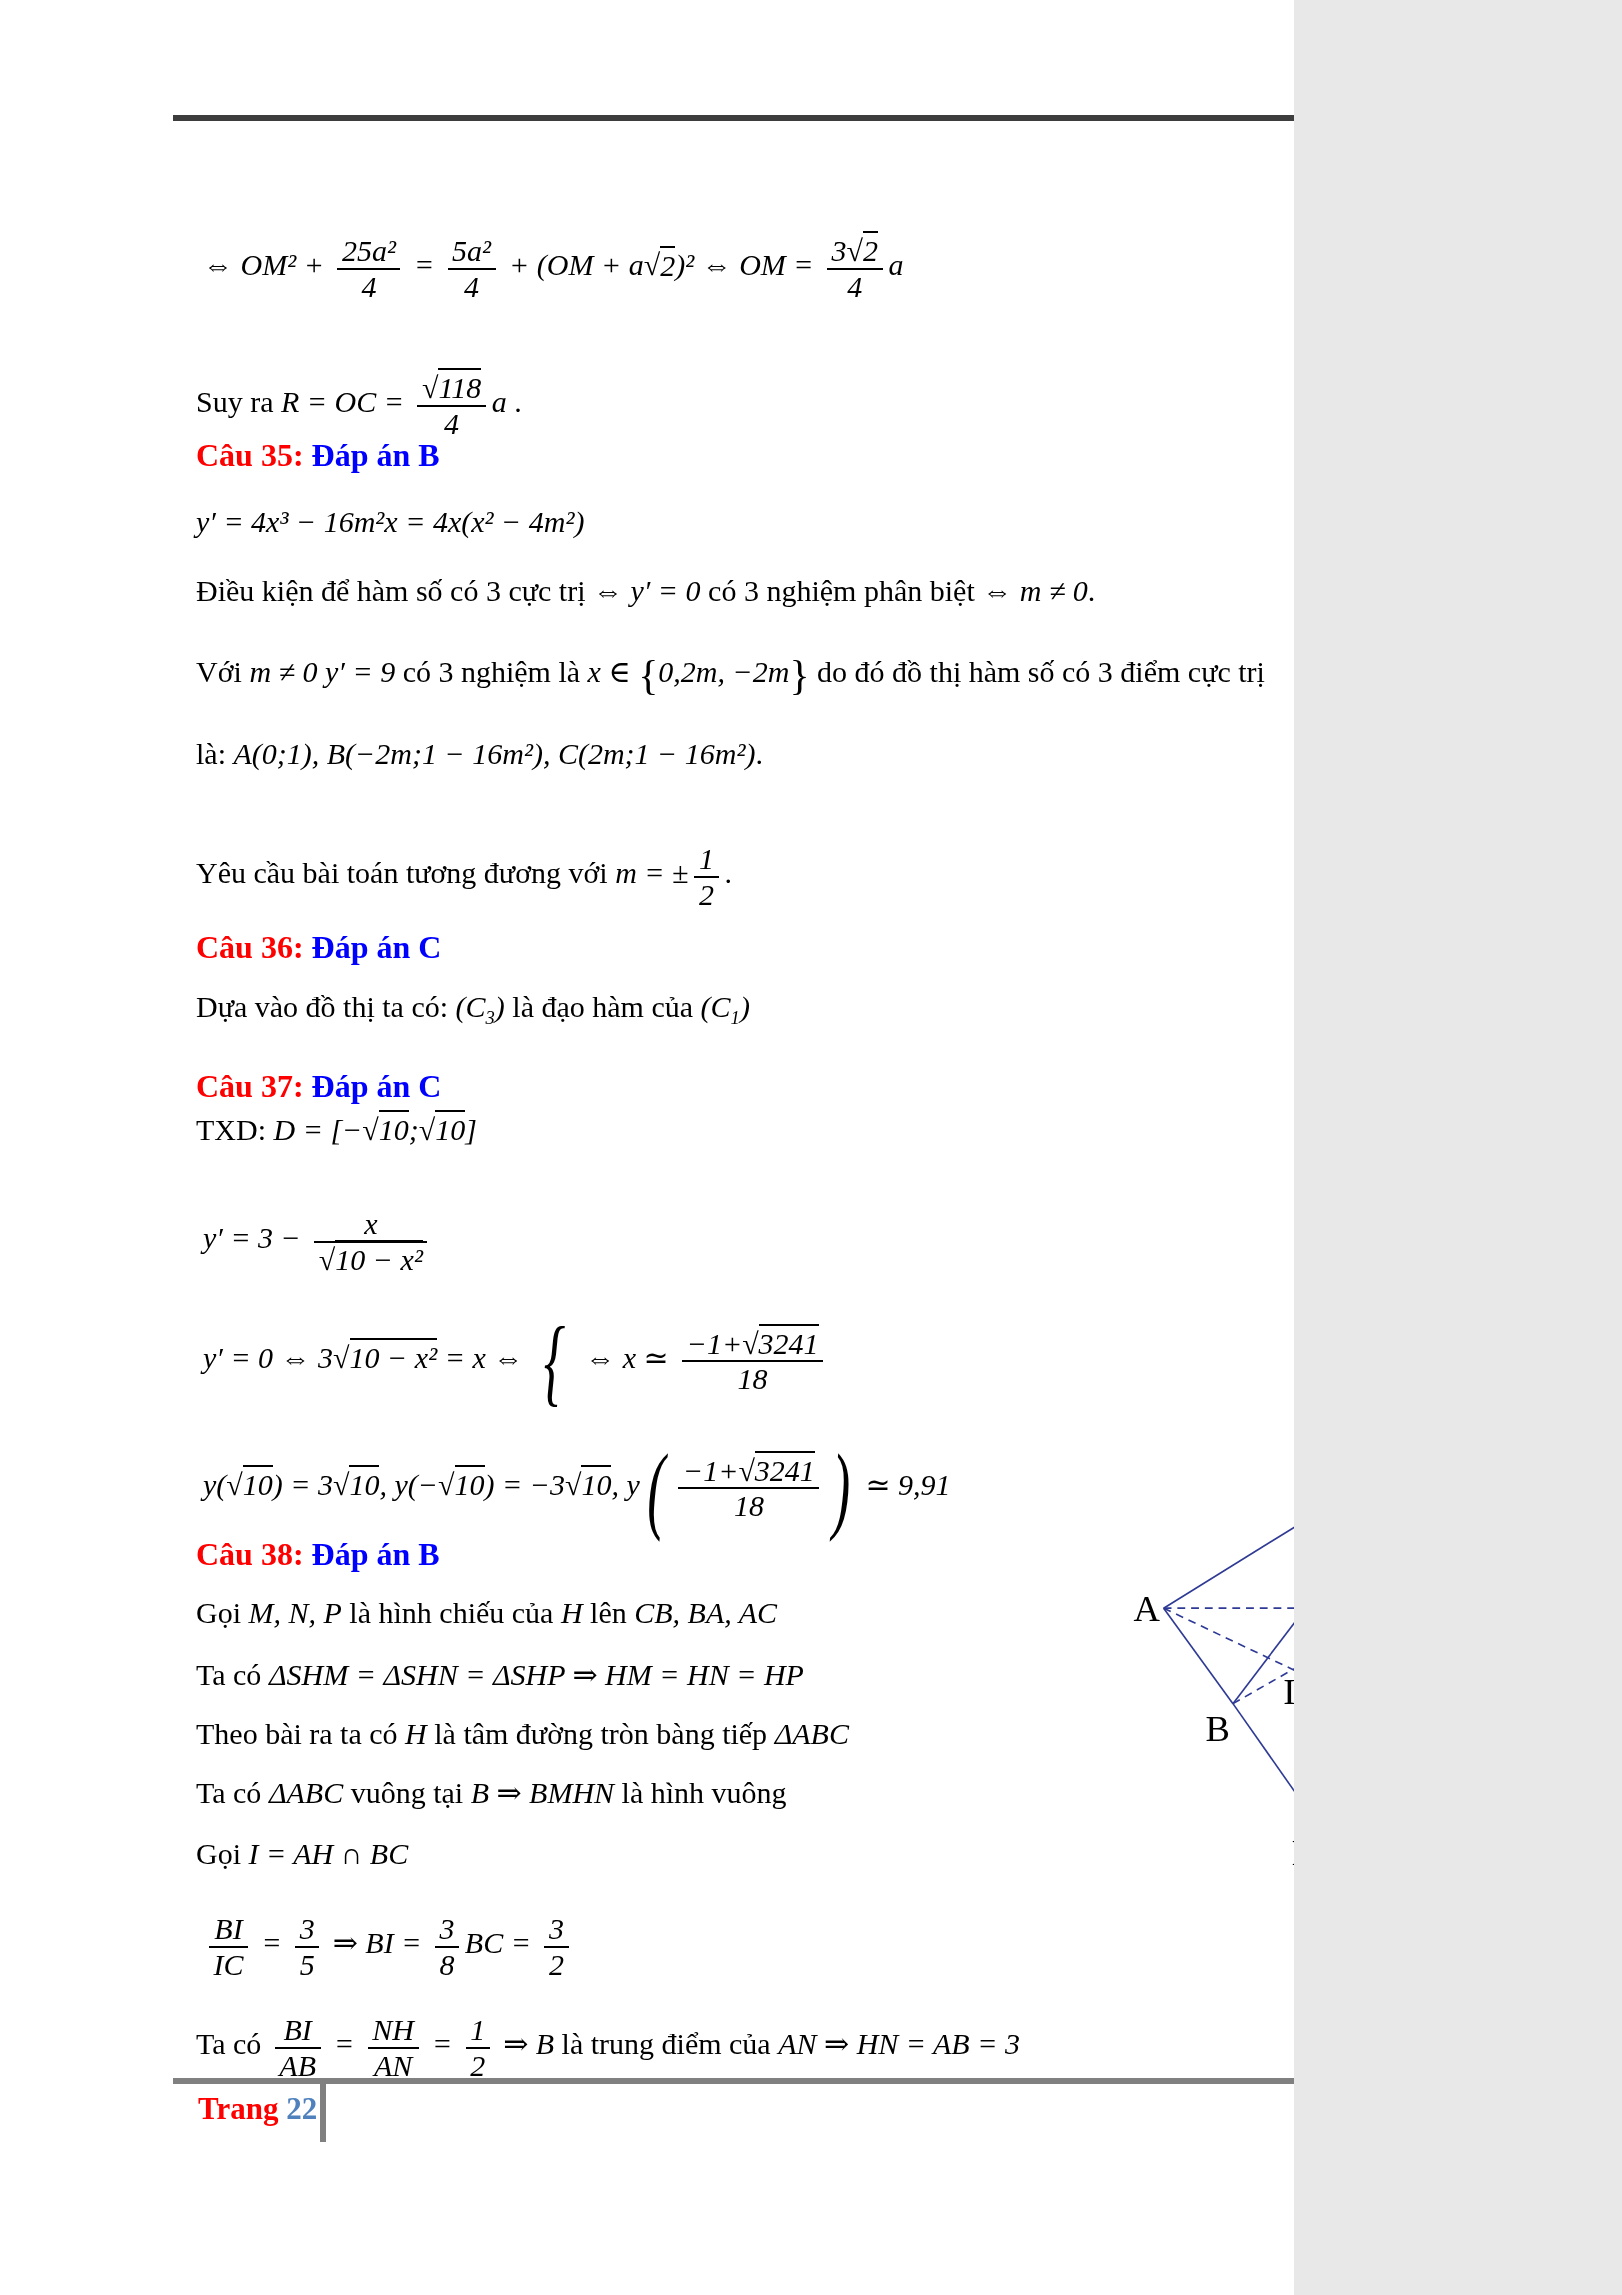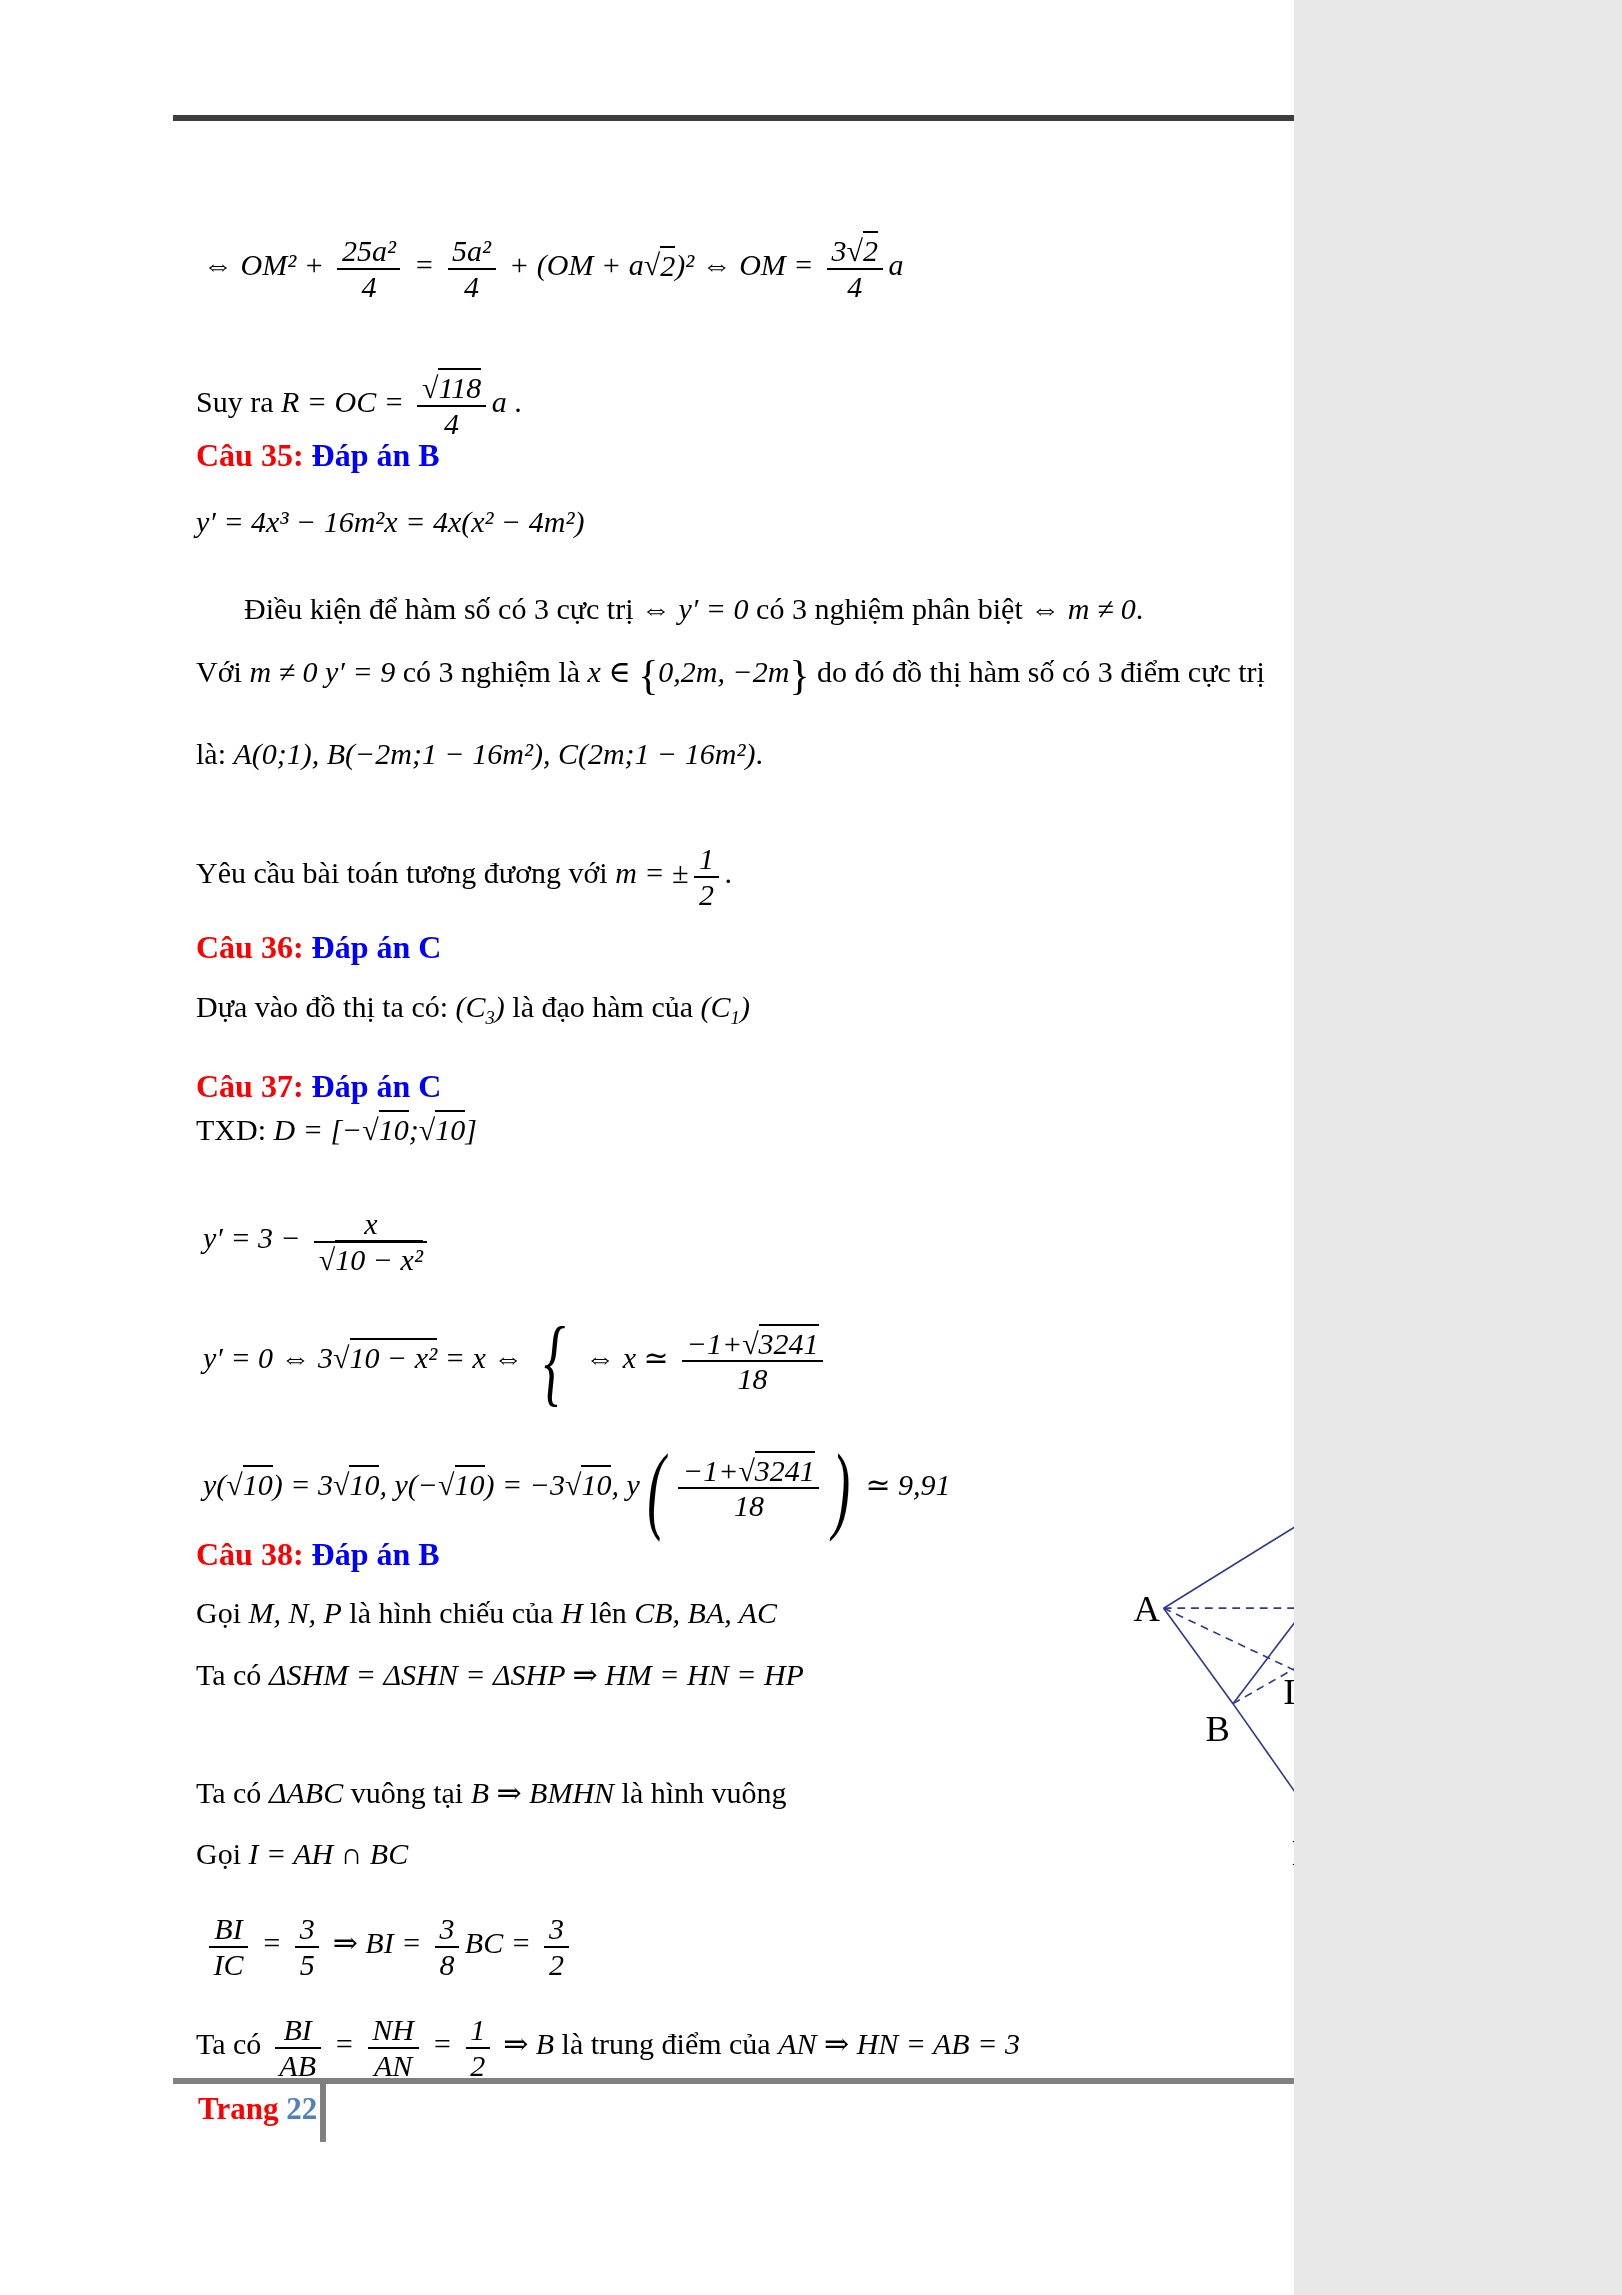--- a/index.html
+++ b/index.html
@@ -46,21 +46,21 @@
     <span>Suy ra </span><span class="mi">R = OC = </span><span class="frac mi"><span class="num"><span>√</span><span class="ol">118</span></span><span class="den">4</span></span><span class="mi">a</span><span> .</span>
   </div>
 
   <div class="qhead" style="top:437px;">
     <span class="red">Câu 35:</span>
     <span class="blue">Đáp án B</span>
   </div>
   <div class="line mi" style="top:504px;">
     <span>y′ = 4x³ − 16m²x = 4x(x² − 4m²)</span>
   </div>
-  <div class="line" style="top:591px;margin-left:48px;">
+  <div class="line" style="top:573px;">
     <span>Điều kiện để hàm số có 3 cực trị </span><span class="mi">⇔ y′ = 0</span><span> có 3 nghiệm phân biệt </span><span class="mi">⇔ m ≠ 0</span><span>.</span>
   </div>
   <div class="line" style="top:650px;">
     <span>Với </span><span class="mi">m ≠ 0</span><span>  </span><span class="mi">y′ = 9</span><span> có 3 nghiệm là </span><span class="mi">x ∈ </span><span class="tbrace">{</span><span class="mi">0,2m, −2m</span><span class="tbrace">}</span><span> do đó đồ thị hàm số có 3 điểm cực trị</span>
   </div>
   <div class="line" style="top:736px;">
     <span>là: </span><span class="mi">A(0;1), B(−2m;1 − 16m²), C(2m;1 − 16m²)</span><span>.</span>
   </div>
   <div class="line" style="top:842px;">
     <span>Yêu cầu bài toán tương đương với </span><span class="mi">m = ±</span><span class="frac mi"><span class="num">1</span><span class="den">2</span></span><span>.</span>
@@ -93,20 +93,23 @@
 
   <div class="qhead" style="top:1536px;">
     <span class="red">Câu 38:</span>
     <span class="blue">Đáp án B</span>
   </div>
   <div class="line" style="top:1595px;">
     <span>Gọi </span><span class="mi">M, N, P</span><span> là hình chiếu của </span><span class="mi">H</span><span> lên </span><span class="mi">CB, BA, AC</span>
   </div>
   <div class="line" style="top:1657px;">
     <span>Ta có </span><span class="mi">ΔSHM = ΔSHN = ΔSHP ⇒ HM = HN = HP</span>
+  </div>
+  <div class="line" style="top:1716px;">
+    <span>Theo bài ra ta có </span><span class="mi">H</span><span> là tâm đường tròn bàng tiếp </span><span class="mi">ΔABC</span>
   </div>
   <div class="line" style="top:1775px;">
     <span>Ta có </span><span class="mi">ΔABC</span><span> vuông tại </span><span class="mi">B ⇒ BMHN</span><span> là hình vuông</span>
   </div>
   <div class="line" style="top:1836px;">
     <span>Gọi </span><span class="mi">I = AH ∩ BC</span>
   </div>
   <div class="line mi" style="left:203px; top:1912px;">
     <span class="frac"><span class="num">BI</span><span class="den">IC</span></span><span> = </span><span class="frac"><span class="num">3</span><span class="den">5</span></span><span> ⇒ BI = </span><span class="frac"><span class="num">3</span><span class="den">8</span></span><span>BC = </span><span class="frac"><span class="num">3</span><span class="den">2</span></span>
   </div>

